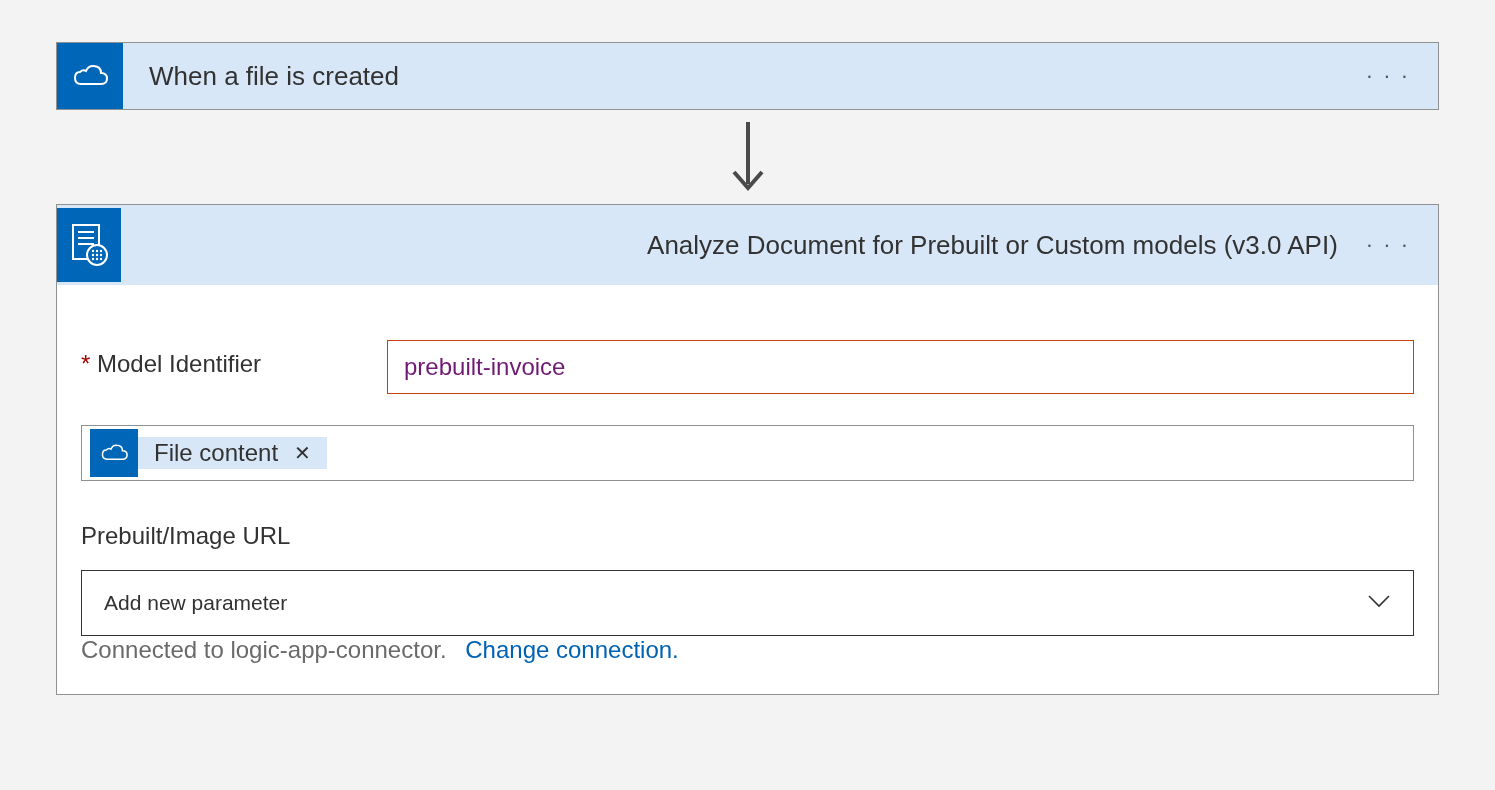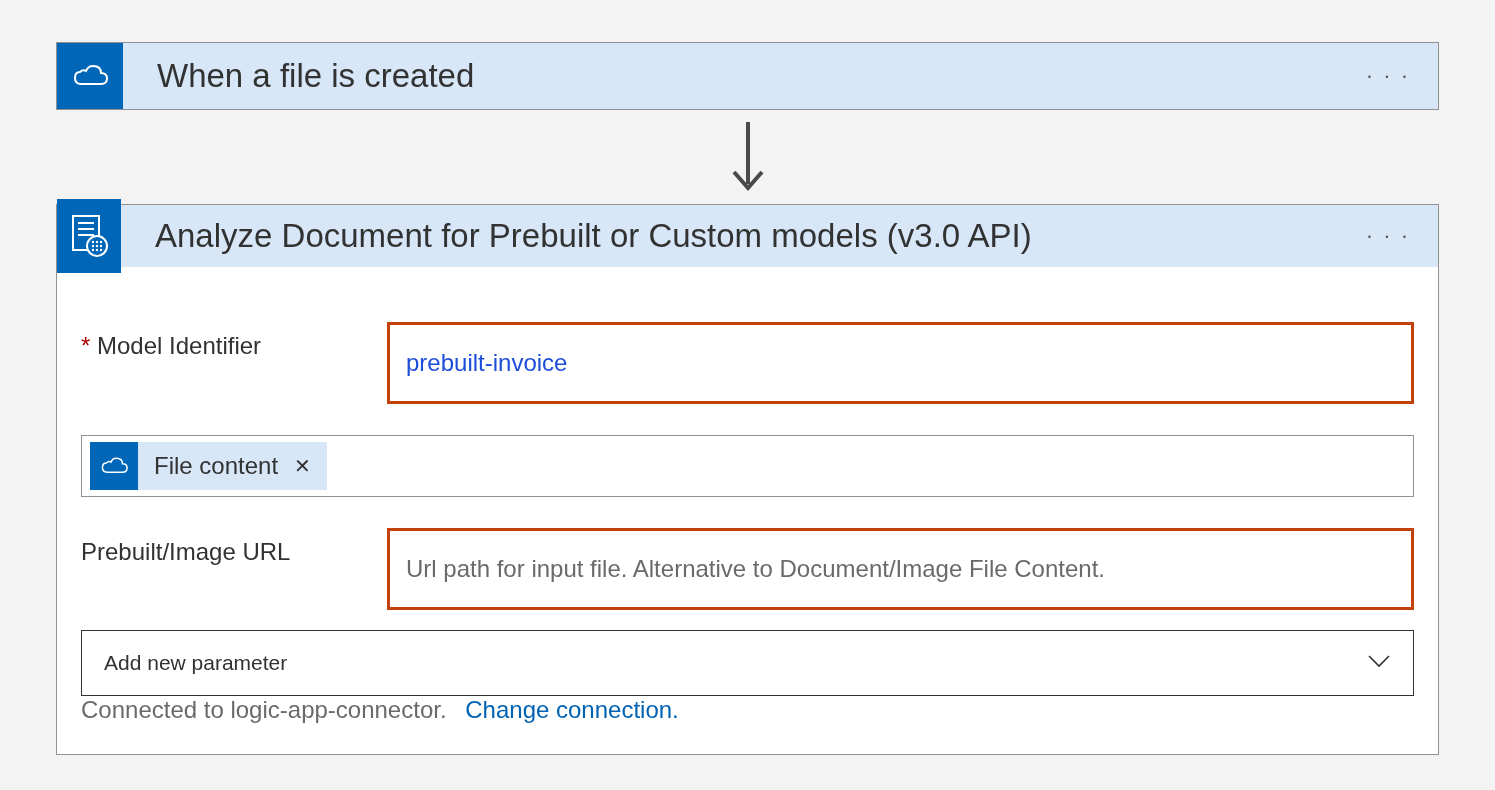--- a/index.html
+++ b/index.html
@@ -35,26 +35,27 @@
       display: flex;
       align-items: center;
       justify-content: center;
       flex-shrink: 0;
     }
     .icon-box.action {
       height: 74px;
       width: 64px;
     }
     .card-header.action-header {
-      height: 62px;
+      height: 80px;
+      text-align: right;
     }
     .card-title {
-      font-size: 33px;
-      color: #323232;
-      margin-left: 34px;
+      font-size: 26px;
+      color: #323232;
+      margin-left: 26px;
       flex: 1;
     }
     .more-button {
       padding: 0 28px;
       font-size: 22px;
       color: #555;
       cursor: pointer;
       user-select: none;
       letter-spacing: 2px;
     }
@@ -81,41 +82,41 @@
       flex-shrink: 0;
     }
     .required-star {
       color: #a80000;
     }
     .form-control {
       flex: 1;
     }
     .text-input {
       width: 100%;
-      border: 3px solid #c2410c;
-      padding: 24px 16px;
-      font-size: 24px;
-      color: #1d4ed8;
+      border: 1px solid #c2410c;
+      padding: 12px 16px;
+      font-size: 24px;
+      color: #701a75;
       font-family: inherit;
     }
     .text-input::placeholder {
       color: #6a6a6a;
     }
     .token-field {
       border: 1px solid #919191;
       padding: 6px 8px;
       display: flex;
       align-items: center;
       min-height: 56px;
     }
     .token {
       display: inline-flex;
       align-items: center;
       background: #d7e7f7;
-      height: 48px;
+      height: 32px;
     }
     .token-icon {
       width: 48px;
       height: 48px;
       background: #0066b8;
       display: flex;
       align-items: center;
       justify-content: center;
       flex-shrink: 0;
     }
@@ -224,23 +225,20 @@
             </div>
             <span class="token-label">File content</span>
             <span class="token-remove">✕</span>
           </div>
         </div>
       </div>
     </div>
 
     <div class="form-row">
       <div class="form-label">Prebuilt/Image URL</div>
-      <div class="form-control">
-        <input type="text" class="text-input" placeholder="Url path for input file. Alternative to Document/Image File Content." style="">
-      </div>
     </div>
 
     <div class="dropdown">
       <span class="dropdown-label">Add new parameter</span>
       <span>
         <svg width="24" height="14" viewBox="0 0 24 14">
           <polyline points="2,2 12,12 22,2" fill="none" stroke="#323232" stroke-width="1.6"></polyline>
         </svg>
       </span>
     </div>

